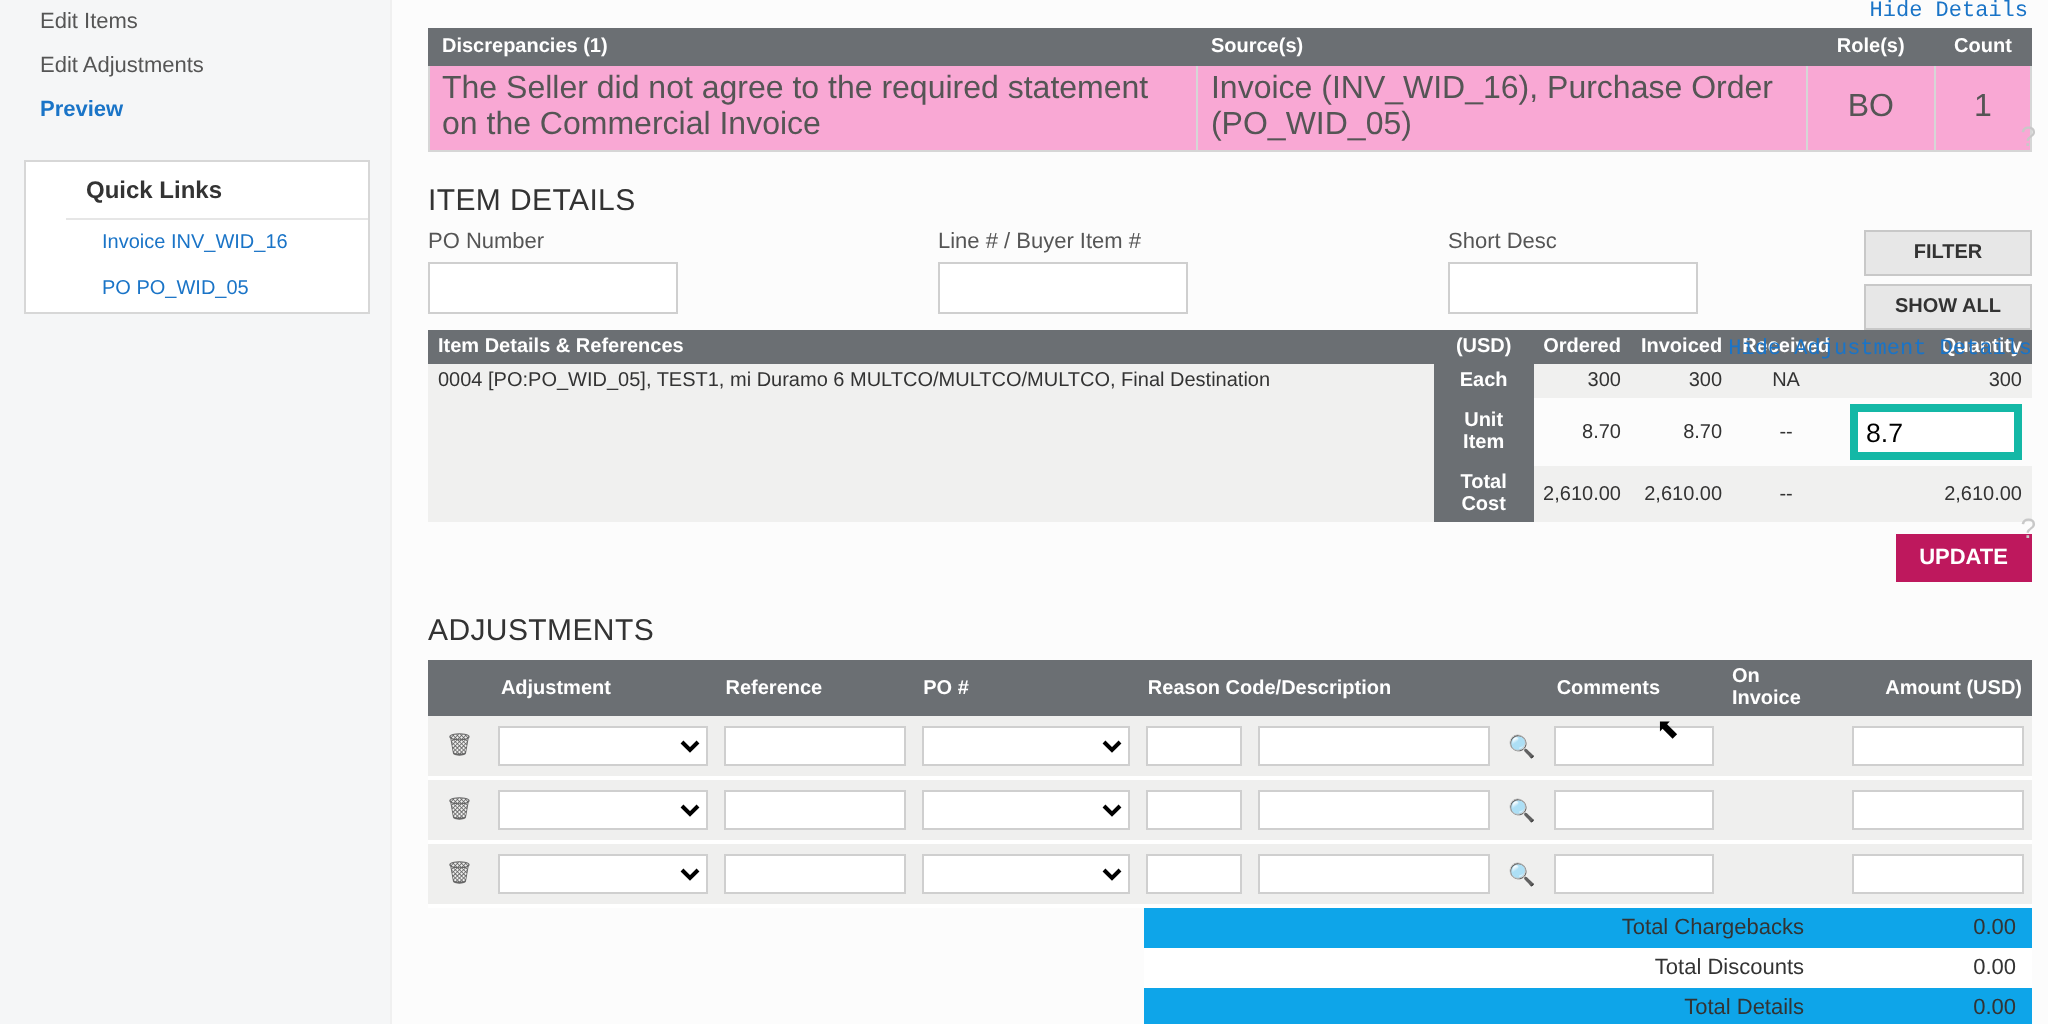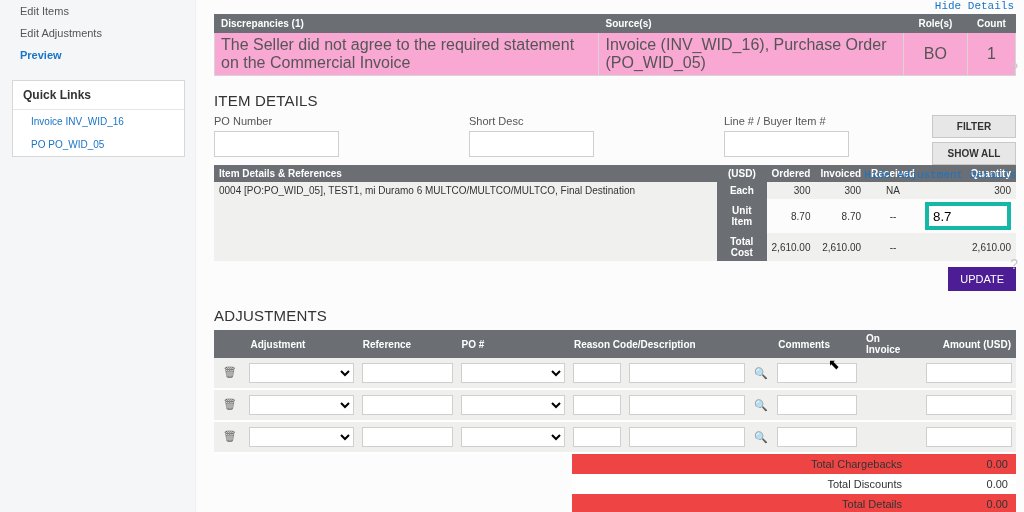--- a/index.html
+++ b/index.html
@@ -2,21 +2,21 @@
 <html><head>
 <meta charset="utf-8">
 <style>
   html,body{margin:0;padding:0;font-family:Arial,Helvetica,sans-serif;font-size:11px;color:#333;background:#fff;}
   body{width:1024px;height:512px;overflow:hidden;background:#fcfcfc;}
   .layout{display:flex;height:100%;}
   .side{width:195px;background:#f5f6f7;padding:0 0 0 0;border-right:1px solid #f0f0f0;}
   .side ul{list-style:none;margin:0;padding:0;}
   .side li{padding:5px 0 5px 20px;color:#555;cursor:default;}
   .side li.active{color:#1a74c7;font-weight:bold;}
-  .quick{margin:14px 10px 0 12px;background:#fff;border:1px solid #d7d7d7;}
+  .quick{margin:14px 10px 0 12px;background:#fff;border:1px solid #d7d7d7;padding-left:20px;}
   .quick h4{margin:0;padding:7px 10px;font-size:12px;color:#333;font-weight:bold;border-bottom:1px solid #e6e6e6;}
   .quick a{display:block;padding:6px 18px;color:#1a74c7;text-decoration:none;font-size:10px;}
   .main{flex:1;padding:0 8px 0 18px;position:relative;overflow:hidden;}
   .hide-details{position:absolute;right:10px;top:0;}
   a.link{color:#1a74c7;text-decoration:none;font-family:Liberation Mono, monospace;}
   
   table{border-collapse:collapse;width:100%;}
   .disc th{background:#6b6f73;color:#fff;font-weight:bold;text-align:left;padding:3px 6px;font-size:10px;border:1px solid #6b6f73;}
   .disc td{background:#f9a8d4;border:1px solid #d6d6d6;padding:3px 6px;font-size:16px;color:#555;}
   .disc td.center,.disc th.center{text-align:center;}
@@ -29,31 +29,31 @@
   .hide-adj{position:absolute;right:0;top:54px;}
   
   .itemtbl th{background:#6b6f73;color:#fff;font-weight:bold;text-align:left;padding:3px 5px;font-size:10px;}
   .itemtbl th.r,.itemtbl td.r{text-align:right;}
   .itemtbl th.c,.itemtbl td.c{text-align:center;}
   .itemtbl td{padding:3px 5px;font-size:10px;}
   .lab-cell{background:#6b6f73;color:#fff;font-weight:bold;text-align:center;}
   .zebra{background:#f0f0ef;}
   .itemtbl .desc{background:#f0f0ef;}
   .itemtbl input{width:70px;height:18px;border:4px solid #14b8a6;padding:1px 4px;text-align:left;}
-  .update-btn{background:#4c1d95;color:#fff;border:none;padding:6px 12px;font-size:11px;font-weight:normal;float:right;margin-top:6px;cursor:pointer;}
+  .update-btn{background:#be185d;color:#fff;border:none;padding:6px 12px;font-size:11px;font-weight:bold;float:right;margin-top:6px;cursor:pointer;}
   
   .adjtbl th{background:#6b6f73;color:#fff;font-weight:bold;text-align:left;padding:3px 5px;font-size:10px;}
   .adjtbl td{background:#efefee;padding:5px 4px;border-bottom:2px solid #fff;}
   .adjtbl input,.adjtbl select{height:20px;border:1px solid #cfcfcf;background:#fff;box-sizing:border-box;width:100%;}
   .trash{display:inline-block;width:14px;height:14px;color:#666;}
   .lookup{display:inline-block;width:14px;color:#666;text-align:center;}
   .totals td{background:#fff;padding:4px 8px;text-align:right;font-size:11px;border:none;vertical-align:middle;}
   .totals td.val{width:90px;}
   .totals tr.dark td{background:#6b6f73;color:#fff;font-weight:bold;}
-  .totals tr.shade td{background:#ef4444;}
+  .totals tr.shade td{background:#0ea5e9;}
   .help{position:absolute;right:6px;color:#c8c8c8;font-size:14px;}
   .cursor{position:absolute;pointer-events:none;font-size:14px;color:#000;}
 </style>
 </head>
 <body>
 
 <div class="layout">
   <div class="side">
     <ul>
       <li>Edit Items</li>
@@ -89,25 +89,25 @@
 
     <span class="help" style="top:60px">?</span>
     <h2 class="sec">ITEM DETAILS</h2>
 
     <div class="filters">
       <div class="fld">
         <label>PO Number</label>
         <input style="">
       </div>
       <div class="fld" style="margin-left:100px">
+        <label>Line # / Buyer Item #</label>
+        <input style="">
+      </div>
+      <div class="fld" style="margin-left:100px">
         <label>Short Desc</label>
-        <input style="">
-      </div>
-      <div class="fld" style="margin-left:100px">
-        <label>Line # / Buyer Item #</label>
         <input style="">
       </div>
       <div class="filter-btns">
         <div class="btn-grey">FILTER</div>
         <div class="btn-grey">SHOW ALL</div>
       </div>
       <a href="#" class="link hide-adj">Hide Adjustment Details</a>
     </div>
 
     <table class="itemtbl">

